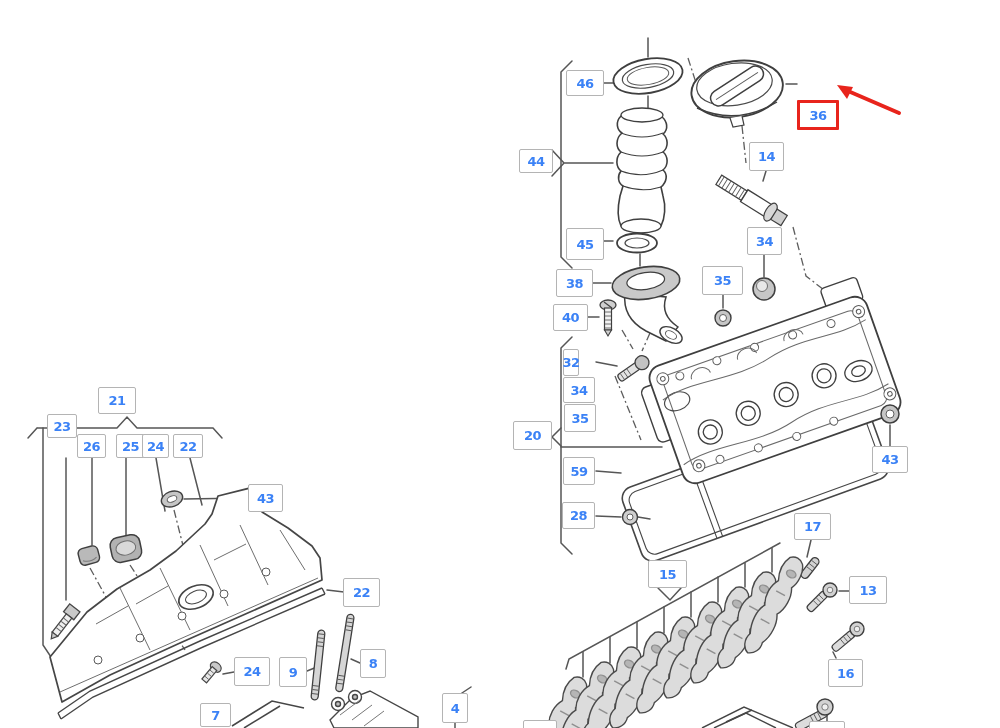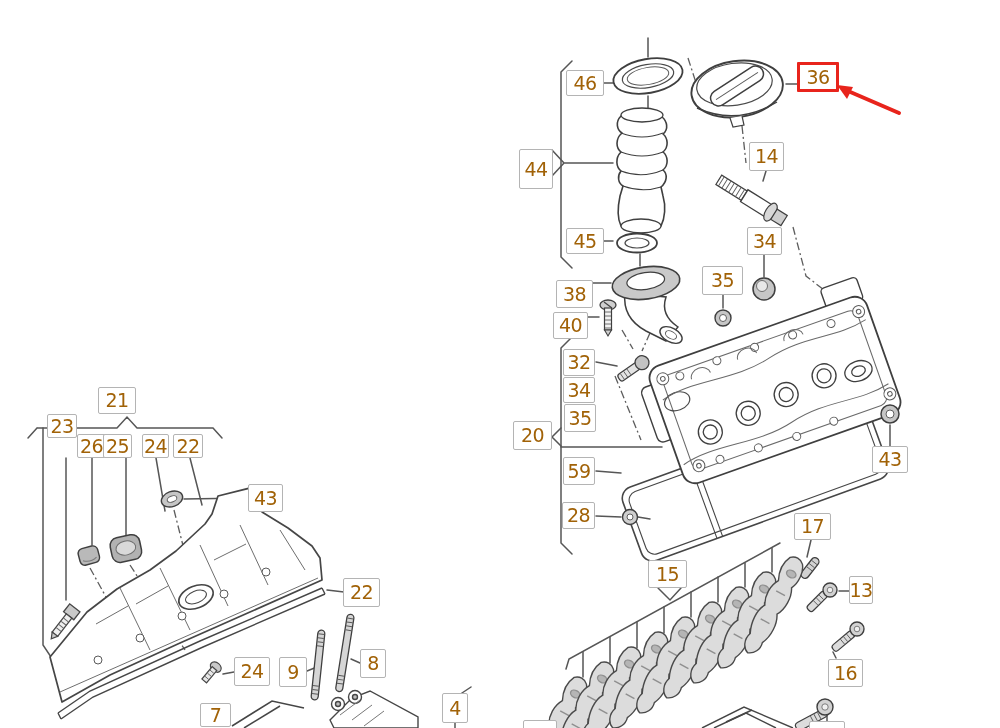--- a/index.html
+++ b/index.html
@@ -6,24 +6,24 @@
   #canvas {
     position:relative; width:1000px; height:728px;
     background:#ffffff; overflow:hidden;
     font-family:"DejaVu Sans", sans-serif;
   }
   #lineart { position:absolute; left:0; top:0; }
   .callout {
     position:absolute; box-sizing:border-box;
     background:#ffffff; border:1.6px solid #b4b4b4; border-radius:2px;
     display:flex; align-items:center; justify-content:center;
-    font-weight:normal; font-size:19px; color:#a16207; letter-spacing:-0.5px;
+    font-weight:bold; font-size:13px; color:#3b82f6; letter-spacing:-0.5px;
     line-height:1;
   }
-  .callout-highlight { border:3px solid #e8241c; border-radius:1px; }
+  .callout-highlight { border:3px solid #e8241c; border-radius:1px;margin-top:38px; }
 </style>
 </head>
 <body>
 
 <div id="canvas">
 
 <svg id="lineart" width="1000" height="728" viewBox="0 0 1000 728">
 
   <defs>
     <path id="cap15" d="M -9,2 C -13,10 -12,20 -8,28 C -13,36 -13,48 -8,56 C -13,64 -12,78 -7,88 C -10,96 -6,104 0,106 C 6,104 10,97 8,90 C 13,80 12,66 7,58 C 12,50 12,36 7,28 C 11,20 10,8 5,2 C 1,-2 -5,-2 -9,2 Z"></path>
@@ -373,43 +373,43 @@
     <path d="M726,722 L752,710"></path>
   </g>
 
   <g>
     <line x1="899" y1="113" x2="848" y2="91" stroke="#e8241c" stroke-width="4" stroke-linecap="round"></line>
     <polygon points="837,85 853,87 847,99" fill="#e8241c"></polygon>
   </g>
 </svg>
 
 <div class="callout" style="left:566px;top:70px;width:38px;height:26px">46</div>
-<div class="callout" style="left:519px;top:149px;width:34px;height:40px">44</div>
-<div class="callout" style="left:566px;top:228px;width:38px;height:26px">45</div>
-<div class="callout" style="left:556px;top:280px;width:37px;height:28px">38</div>
-<div class="callout" style="left:553px;top:312px;width:35px;height:27px">40</div>
+<div class="callout" style="left:519px;top:149px;width:34px;height:24px">44</div>
+<div class="callout" style="left:566px;top:228px;width:38px;height:32px">45</div>
+<div class="callout" style="left:556px;top:269px;width:37px;height:28px">38</div>
+<div class="callout" style="left:553px;top:304px;width:35px;height:27px">40</div>
 <div class="callout callout-highlight" style="left:797px;top:62px;width:42px;height:30px">36</div>
 <div class="callout" style="left:749px;top:142px;width:35px;height:29px">14</div>
 <div class="callout" style="left:747px;top:227px;width:35px;height:28px">34</div>
 <div class="callout" style="left:702px;top:266px;width:41px;height:29px">35</div>
-<div class="callout" style="left:563px;top:349px;width:32px;height:27px">32</div>
+<div class="callout" style="left:563px;top:349px;width:16px;height:27px">32</div>
 <div class="callout" style="left:563px;top:377px;width:32px;height:26px">34</div>
 <div class="callout" style="left:564px;top:404px;width:32px;height:28px">35</div>
 <div class="callout" style="left:513px;top:421px;width:39px;height:29px">20</div>
 <div class="callout" style="left:563px;top:457px;width:32px;height:28px">59</div>
 <div class="callout" style="left:562px;top:502px;width:33px;height:27px">28</div>
 <div class="callout" style="left:872px;top:446px;width:36px;height:27px">43</div>
 <div class="callout" style="left:794px;top:513px;width:37px;height:27px">17</div>
-<div class="callout" style="left:849px;top:576px;width:24px;height:28px">13</div>
+<div class="callout" style="left:849px;top:576px;width:38px;height:28px">13</div>
 <div class="callout" style="left:828px;top:659px;width:35px;height:28px">16</div>
 <div class="callout" style="left:648px;top:560px;width:39px;height:28px">15</div>
 <div class="callout" style="left:98px;top:387px;width:38px;height:27px">21</div>
 <div class="callout" style="left:47px;top:414px;width:30px;height:24px">23</div>
 <div class="callout" style="left:77px;top:434px;width:29px;height:24px">26</div>
-<div class="callout" style="left:103px;top:434px;width:29px;height:24px">25</div>
+<div class="callout" style="left:116px;top:434px;width:29px;height:24px">25</div>
 <div class="callout" style="left:142px;top:434px;width:27px;height:24px">24</div>
 <div class="callout" style="left:173px;top:434px;width:30px;height:24px">22</div>
 <div class="callout" style="left:248px;top:484px;width:35px;height:28px">43</div>
 <div class="callout" style="left:343px;top:578px;width:37px;height:29px">22</div>
 <div class="callout" style="left:234px;top:657px;width:36px;height:29px">24</div>
 <div class="callout" style="left:279px;top:657px;width:28px;height:30px">9</div>
 <div class="callout" style="left:360px;top:649px;width:26px;height:29px">8</div>
 <div class="callout" style="left:200px;top:703px;width:31px;height:24px">7</div>
 <div class="callout" style="left:442px;top:693px;width:26px;height:30px">4</div>
 <div class="callout" style="left:523px;top:720px;width:34px;height:31px">42</div>

